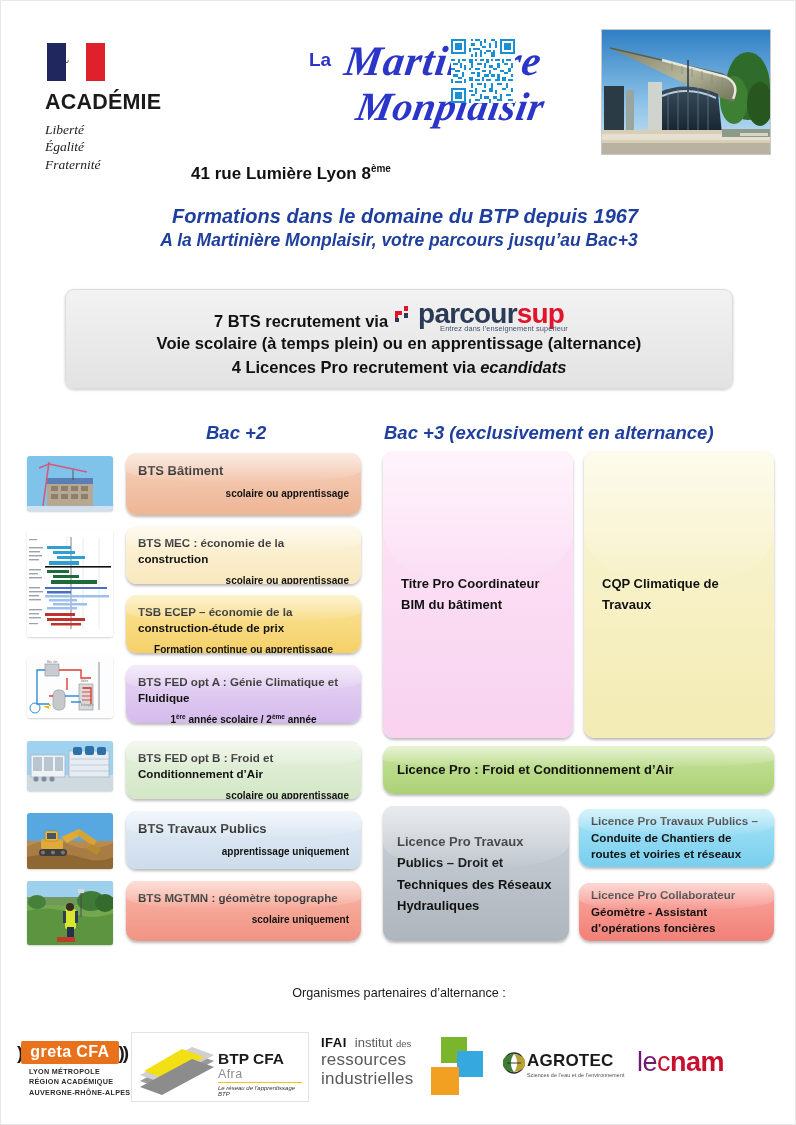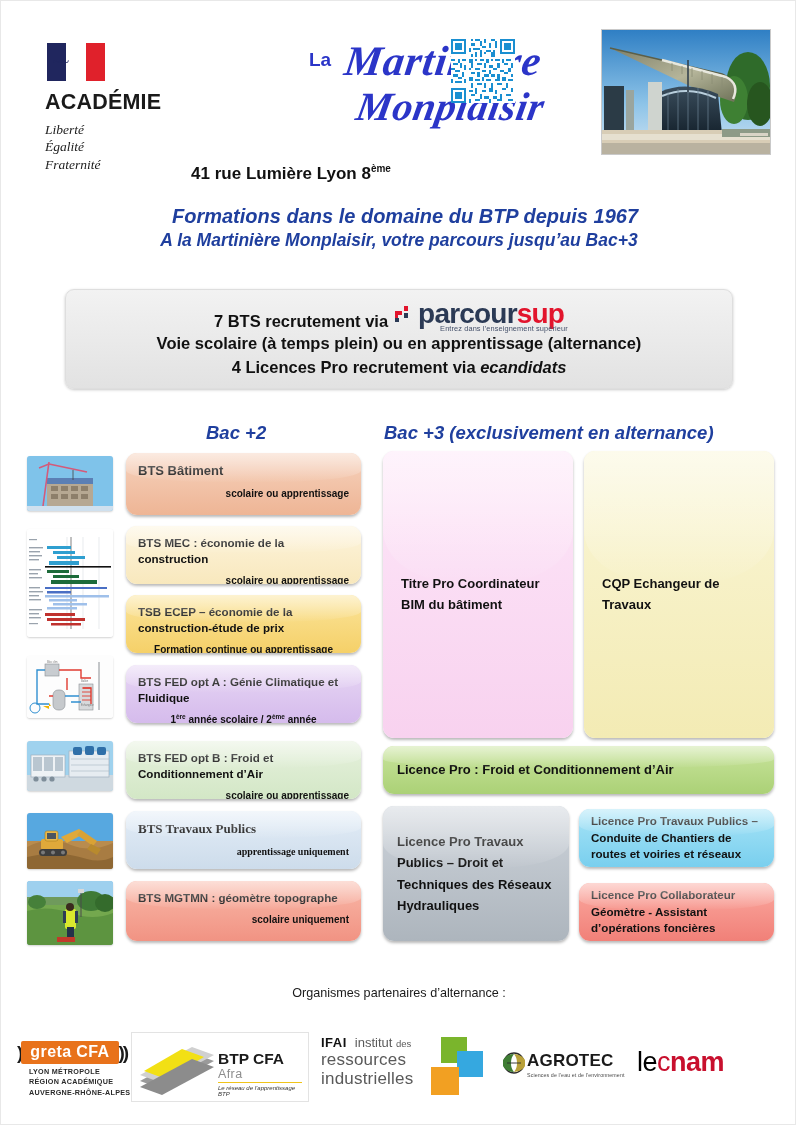--- a/index.html
+++ b/index.html
@@ -370,21 +370,21 @@
   .ifai-thin { font-size: 13px; color: #5a5a5a; }
   .ifai-thin .small { font-size: 9.5px; }
   .ifai-big { font-size: 17px; color: #5a5a5a; letter-spacing: 0.2px; line-height: 1.12; }
 
   
   .agrotec-word { font-size: 17px; font-weight: bold; color: #1a1a1a; letter-spacing: 0.2px; }
   .agrotec-tag { font-size: 5.3px; color: #4a4a4a; letter-spacing: 0.1px; margin-top:1px; }
 
   
   .cnam { font-size: 27px; letter-spacing: -0.5px; }
-  .cnam .le { color: #000000; }
+  .cnam .le { color: #701a75; }
   .cnam .c  { color: #c8102e; }
   .cnam .nam{ color: #c8102e; font-weight: bold; }
 </style>
 </head>
 <body>
 
 <div id="page">
 
   <div class="header">
 
@@ -818,36 +818,36 @@
   <div class="card" style="left:125px; top:664px; width:235px; height:58px; background:linear-gradient(to bottom,#e7d6f4,#d5bbec);">
     <div class="title">BTS FED opt A : Génie Climatique et Fluidique</div>
     <div class="sub center-ish"><span>1</span><sup>ère</sup><span> année scolaire / 2</span><sup>ème</sup><span> année apprentissage</span></div>
   </div>
 
   <div class="card" style="left:125px; top:740px; width:235px; height:58px; background:linear-gradient(to bottom,#e6f1dd,#d3e7c6);">
     <div class="title">BTS FED opt B : Froid et Conditionnement d’Air</div>
     <div class="sub">scolaire ou apprentissage</div>
   </div>
 
-  <div class="card" style="left:125px; top:810px; width:235px; height:58px; background:linear-gradient(to bottom,#e3edf7,#cddceb);font-family:Liberation Serif, serif;">
+  <div class="card" style="left:125px; top:810px; width:235px; height:58px; background:linear-gradient(to bottom,#e3edf7,#cddceb);">
     <div class="title big">BTS Travaux Publics</div>
     <div class="sub">apprentissage uniquement</div>
   </div>
 
   <div class="card" style="left:125px; top:880px; width:235px; height:60px; background:linear-gradient(to bottom,#f9b8a8,#f19383);">
     <div class="title">BTS MGTMN : géomètre topographe</div>
     <div class="sub">scolaire uniquement</div>
   </div>
 
   <div class="card" style="left:382px; top:450px; width:190px; height:287px; background:linear-gradient(to bottom,#fde6f8,#f8d2ef); display:flex; align-items:center; padding:0 18px;">
     <div class="title big" style="line-height:1.55;">Titre Pro Coordinateur BIM du bâtiment</div>
   </div>
 
   <div class="card" style="left:583px; top:450px; width:190px; height:287px; background:linear-gradient(to bottom,#faf6d6,#f3ebb4); display:flex; align-items:center; padding:0 18px;">
-    <div class="title big" style="line-height:1.55;">CQP Echangeur de Travaux</div>
+    <div class="title big" style="line-height:1.55;">CQP Climatique de Travaux</div>
   </div>
 
   <div class="card" style="left:382px; top:745px; width:391px; height:48px; background:linear-gradient(to bottom,#c9e49d,#abd176); display:flex; align-items:center; padding:0 14px;">
     <div class="title big">Licence Pro : Froid et Conditionnement d’Air</div>
   </div>
 
   <div class="card" style="left:382px; top:805px; width:186px; height:135px; background:linear-gradient(to bottom,#cdd3da,#adb5bd); display:flex; align-items:center; padding:0 14px;">
     <div class="title big" style="line-height:1.62;">Licence Pro Travaux Publics – Droit et Techniques des Réseaux Hydrauliques</div>
   </div>
 

